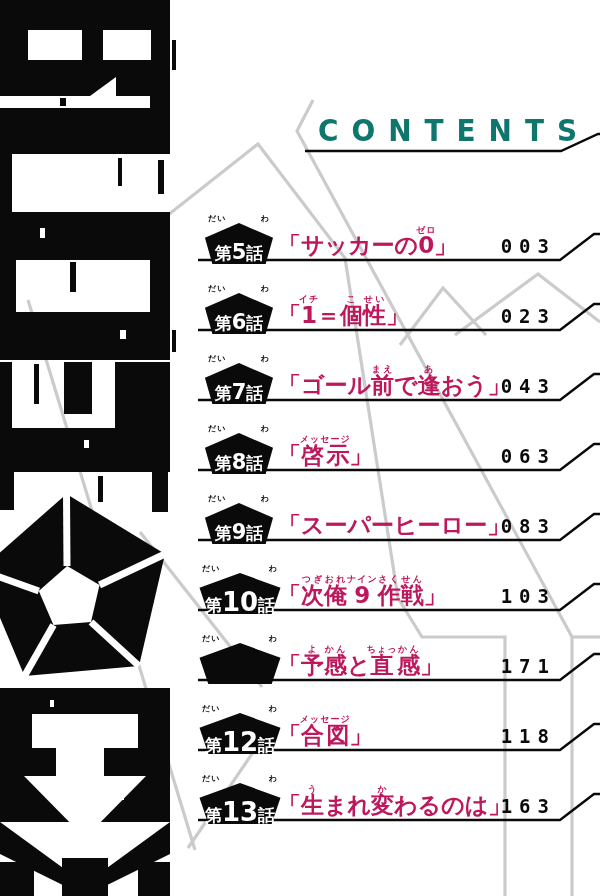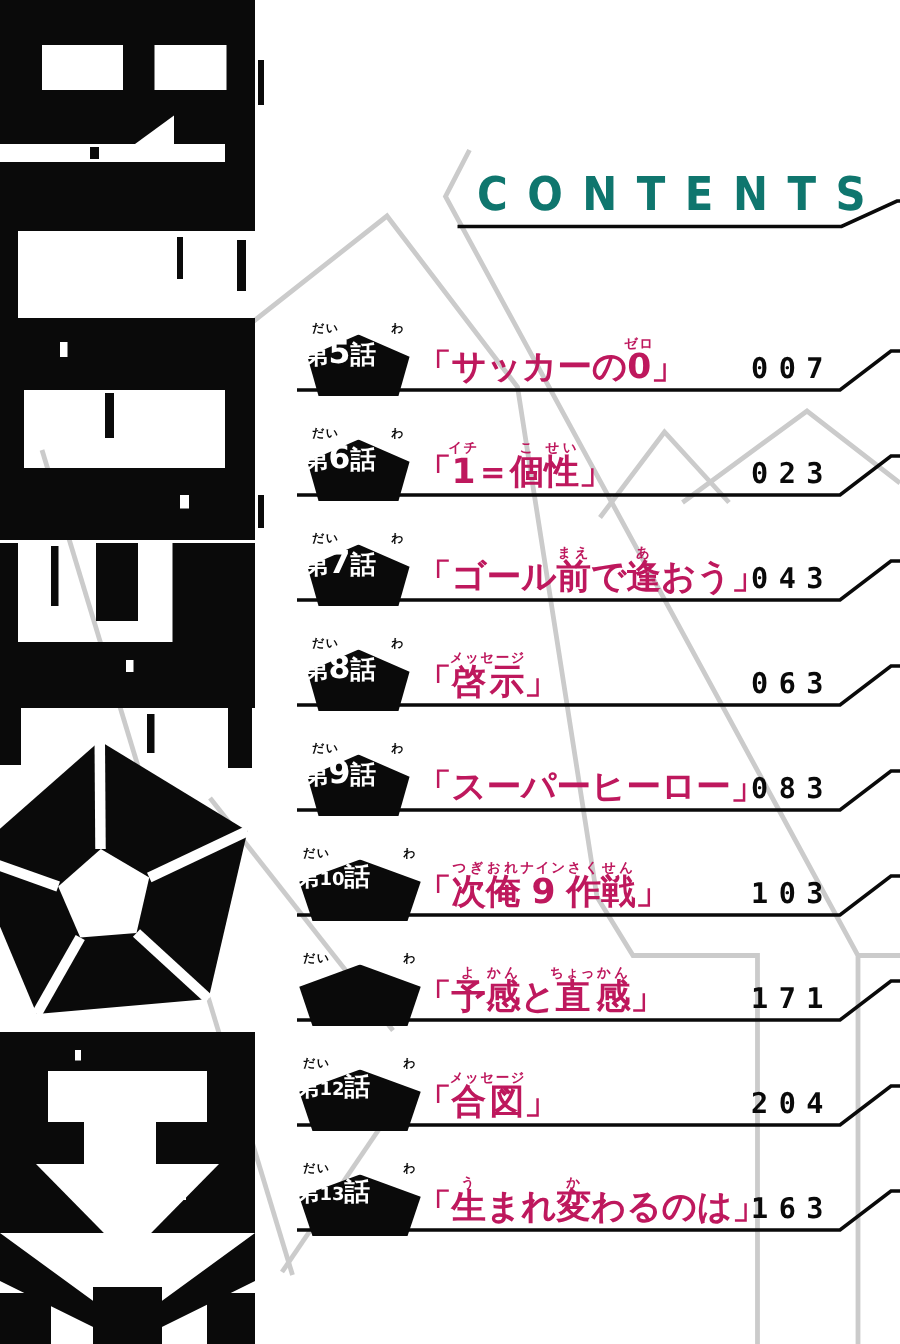--- a/index.html
+++ b/index.html
@@ -33,25 +33,25 @@
   .badge.wide{left:-2px;width:88px;}
   .badge .penta{position:absolute;left:0;top:9px;width:100%;height:41px;}
   .badge .penta polygon{fill:#0a0a0a;}
   .badge .furi{
     position:absolute;top:-1px;font-size:8px;font-weight:700;color:#0a0a0a;
     letter-spacing:1px;white-space:nowrap;
   }
   .badge .furi-l{left:6px;}
   .badge .furi-r{right:6px;}
   .badge .btext{
-    position:absolute;left:0;top:4px;width:100%;
+    position:absolute;left:0;top:21px;width:100%;text-align:center;
     color:#ffffff;font-weight:900;font-size:17px;line-height:34px;white-space:nowrap;
   }
   .badge .b-num{font-size:21px;letter-spacing:0;}
-  .badge.wide .b-num{font-size:12px;margin-top:19px;}
+  .badge.wide .b-num{font-size:26px;margin-top:19px;}
   .title{
     position:absolute;left:80px;bottom:9px;white-space:nowrap;
     font-size:23px;font-weight:900;color:#be185d;line-height:1;
   }
   .title ruby{ruby-position:over;}
   .title rt{font-size:9px;font-weight:700;letter-spacing:1px;}
   .page{
     position:absolute;right:44px;bottom:10px;
     font-family:"DejaVu Sans Mono","Liberation Mono",monospace;
     font-size:19px;font-weight:900;letter-spacing:7px;color:#0a0a0a;line-height:1;
@@ -142,21 +142,21 @@
     </svg>
     <div class="badge">
       <span class="furi furi-l">だい</span>
       <span class="furi furi-r">わ</span>
       <svg class="penta" viewBox="0 0 100 58" preserveAspectRatio="none">
         <polygon points="50,0 96,21 86,58 14,58 4,21"></polygon>
       </svg>
       <span class="btext"><span class="b-pre">第</span><span class="b-num">5</span><span class="b-suf">話</span></span>
     </div>
     <div class="title">「サッカーの<ruby>0<rt>ゼロ</rt></ruby>」</div>
-    <div class="page">007</div>
+    <div class="page">003</div>
   </div>
 
   <div class="entry" style="top: 280px;">
     <svg class="entry-line" viewBox="0 0 402 56" preserveAspectRatio="none">
       <path d="M0,50 H362 L396,24 H402"></path>
     </svg>
     <div class="badge">
       <span class="furi furi-l">だい</span>
       <span class="furi furi-r">わ</span>
       <svg class="penta" viewBox="0 0 100 58" preserveAspectRatio="none">
@@ -253,21 +253,21 @@
     </svg>
     <div class="badge wide">
       <span class="furi furi-l">だい</span>
       <span class="furi furi-r">わ</span>
       <svg class="penta" viewBox="0 0 100 58" preserveAspectRatio="none">
         <polygon points="50,0 96,21 86,58 14,58 4,21"></polygon>
       </svg>
       <span class="btext"><span class="b-pre">第</span><span class="b-num">12</span><span class="b-suf">話</span></span>
     </div>
     <div class="title">「<ruby>合図<rt>メッセージ</rt></ruby>」</div>
-    <div class="page">204</div>
+    <div class="page">118</div>
   </div>
 
   <div class="entry" style="top: 770px;">
     <svg class="entry-line" viewBox="0 0 402 56" preserveAspectRatio="none">
       <path d="M0,50 H362 L396,24 H402"></path>
     </svg>
     <div class="badge wide">
       <span class="furi furi-l">だい</span>
       <span class="furi furi-r">わ</span>
       <svg class="penta" viewBox="0 0 100 58" preserveAspectRatio="none">

